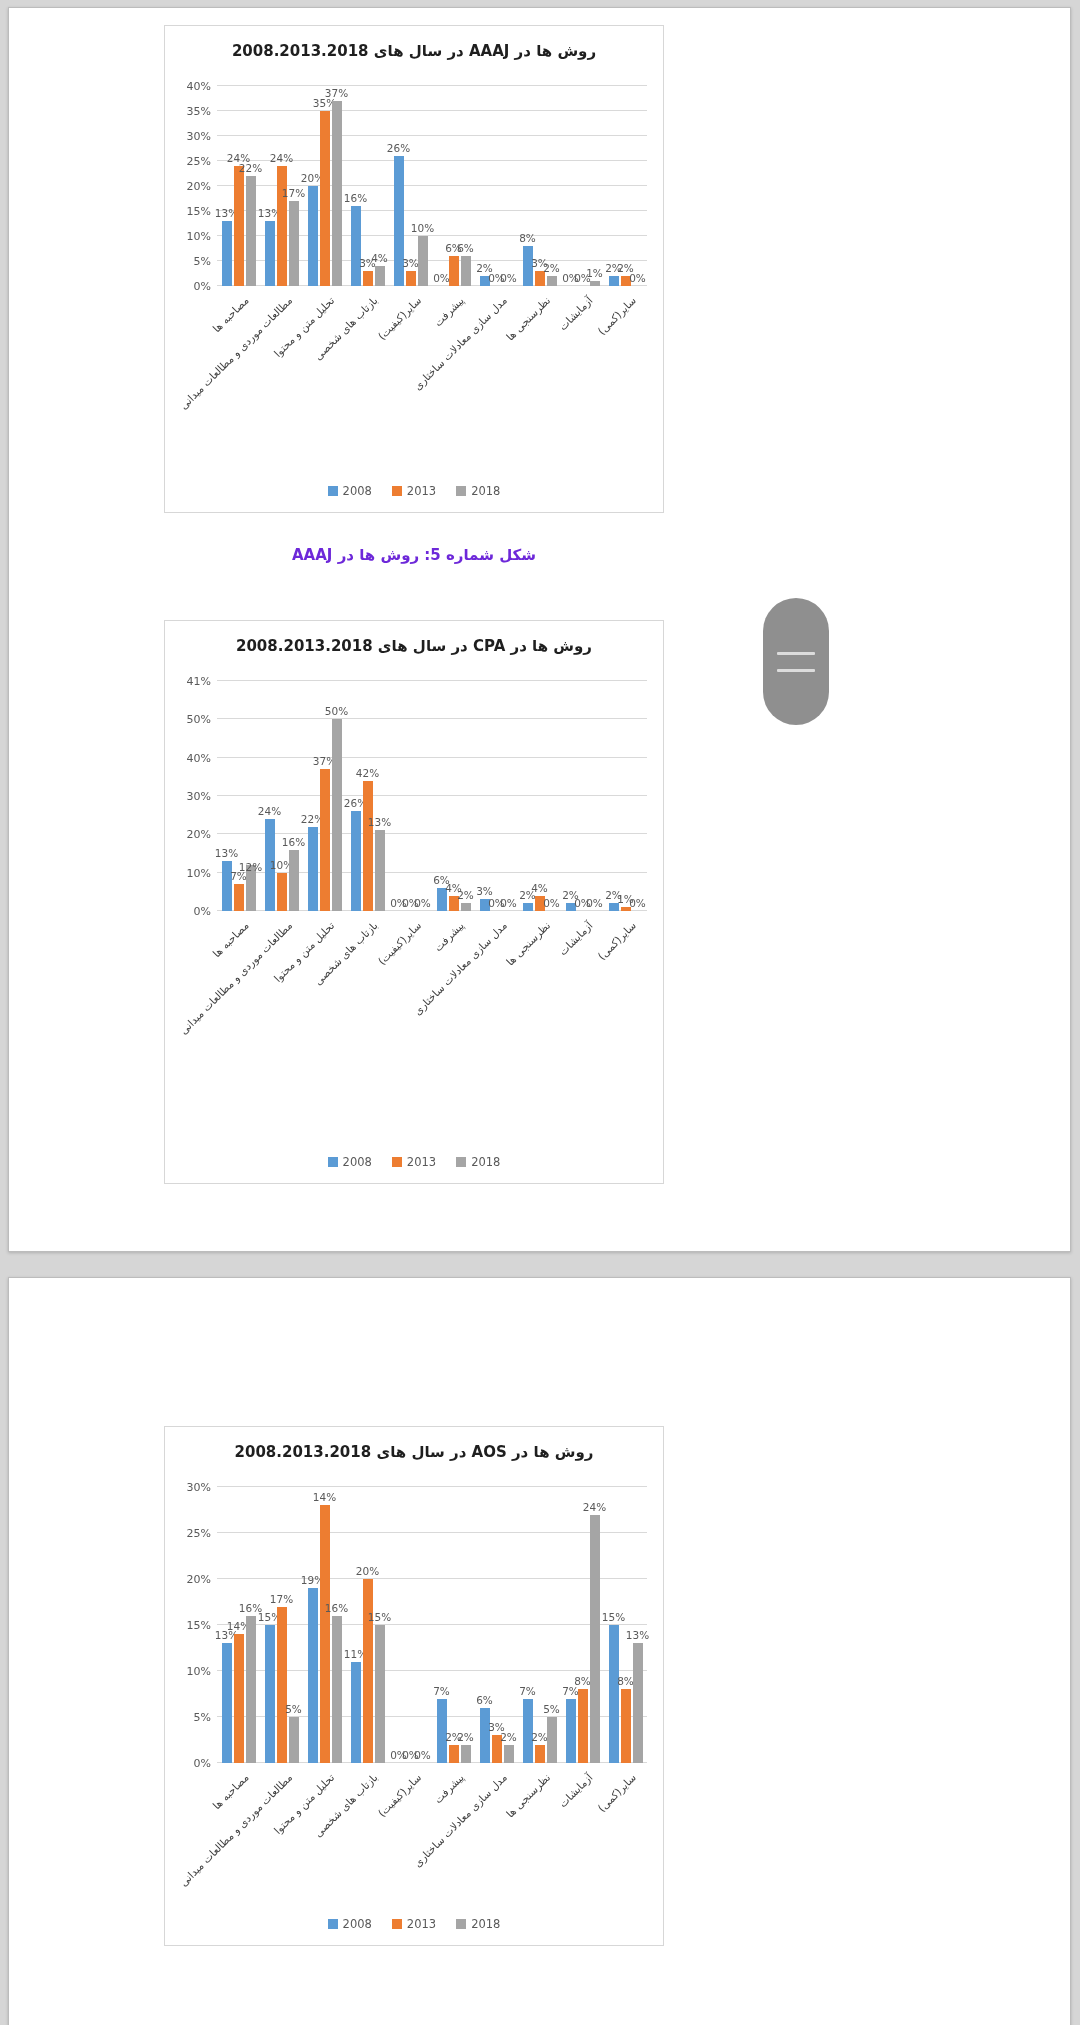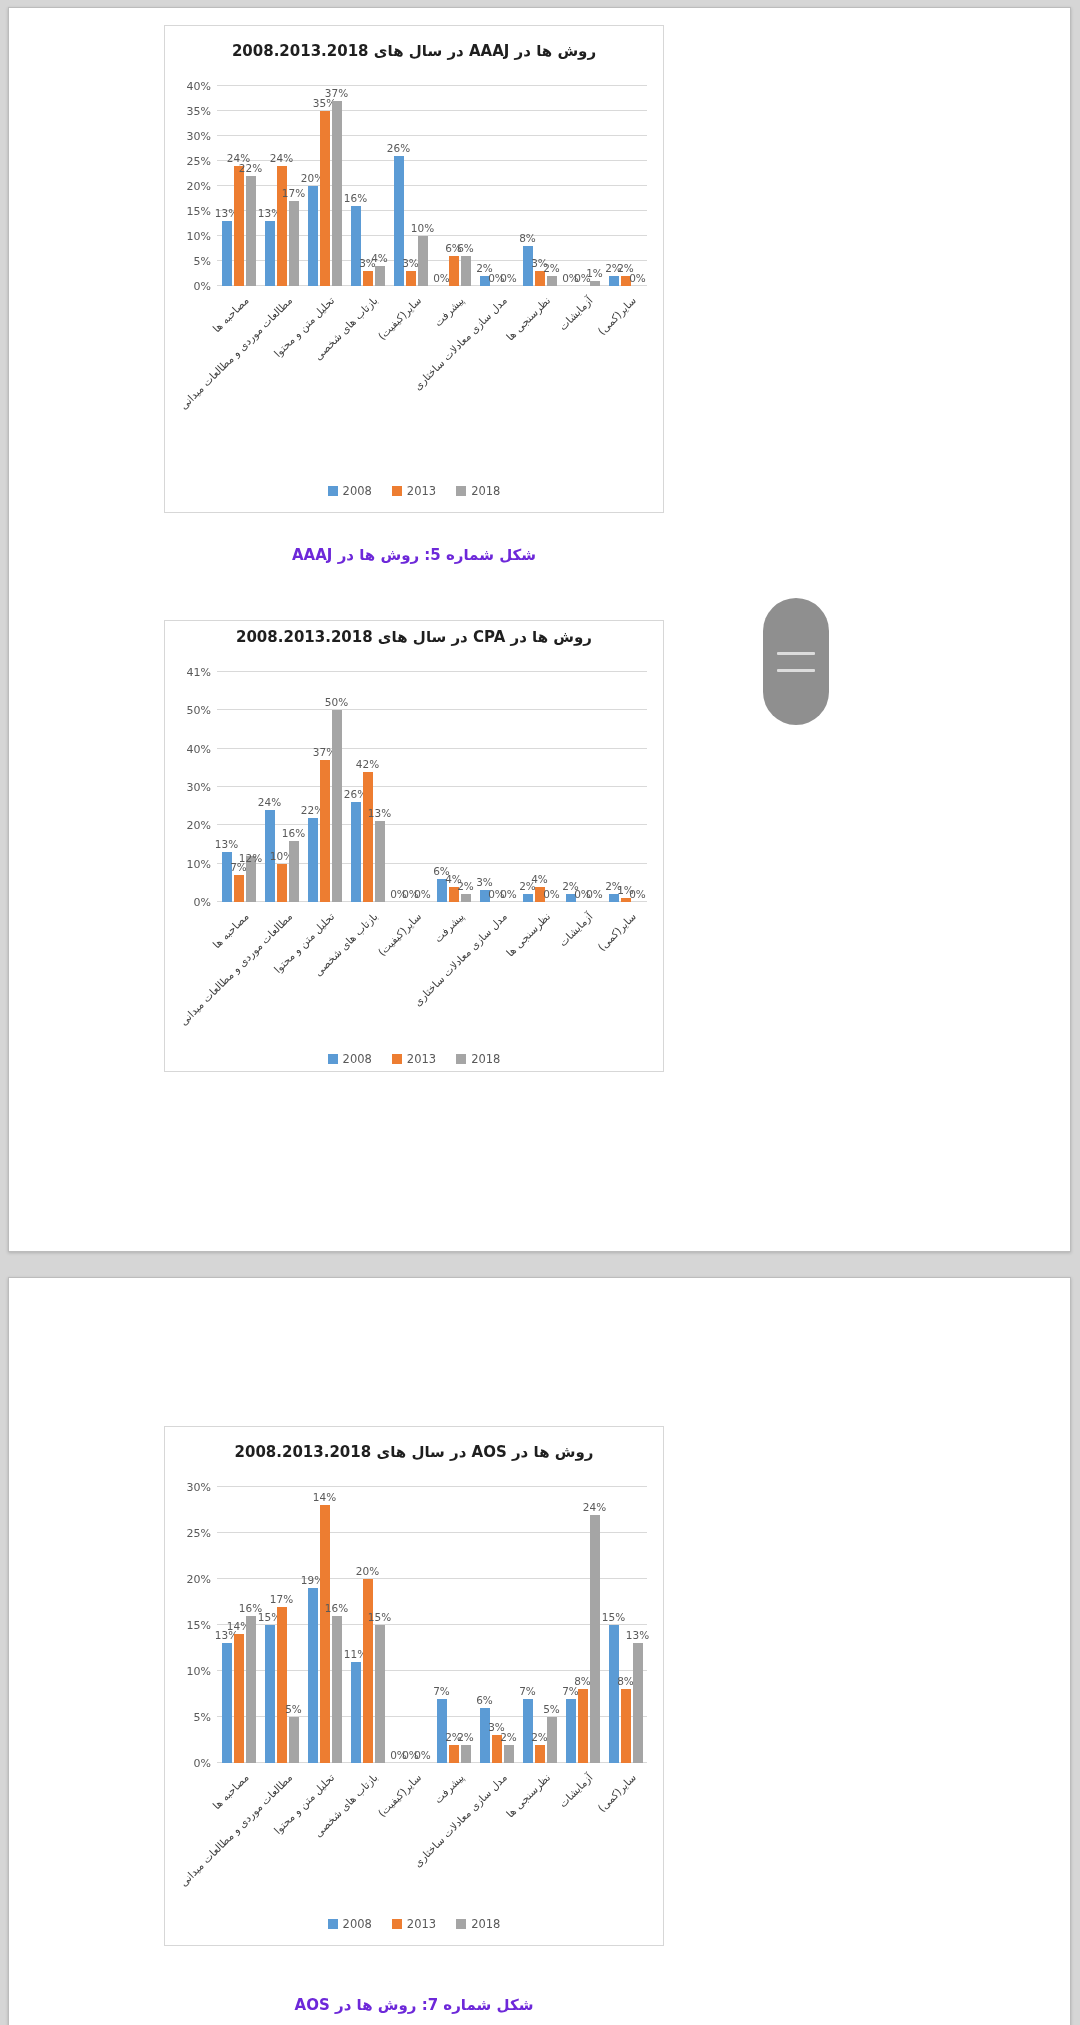--- a/index.html
+++ b/index.html
@@ -18,21 +18,21 @@
   #page1{top:7px;height:1245px;}
   #page2{top:1277px;height:760px;}
   .figure-box{
     position:absolute;left:155px;width:500px;
     border:1px solid #d7d7d7;background:#fff;box-sizing:border-box;
     display:flex;flex-direction:column;
     padding:14px 0 8px 0;
     overflow:visible;
   }
   #fig0{top:17px;height:488px;}
-  #fig1{top:612px;height:452px;justify-content:center;}
+  #fig1{top:612px;height:564px;justify-content:center;}
   #fig2{top:148px;height:520px;}
   .chart-title{
     direction:rtl;text-align:center;
     font-size:15px;font-weight:bold;color:#1f1f1f;
     margin:2px 10px 0 10px;white-space:nowrap;
   }
   .plot{
     position:relative;width:430px;margin:26px 12px 0 52px;
     overflow:visible;flex:none;
   }
@@ -461,20 +461,19 @@
         <div class="legend-item">
           <span class="legend-swatch" style="background: rgb(237, 125, 49);"></span>
           <span class="legend-label">2013</span>
         </div>
         <div class="legend-item">
           <span class="legend-swatch" style="background: rgb(165, 165, 165);"></span>
           <span class="legend-label">2018</span>
         </div>
       </div>
   </div>
-  <div class="figure-caption" id="cap2">شکل شماره 7: روش ها در AOS</div>
 
 </div>
 
 <div class="scroll-pill">
   <span class="pill-line"></span>
   <span class="pill-line"></span>
 </div>
 
 </body></html>

